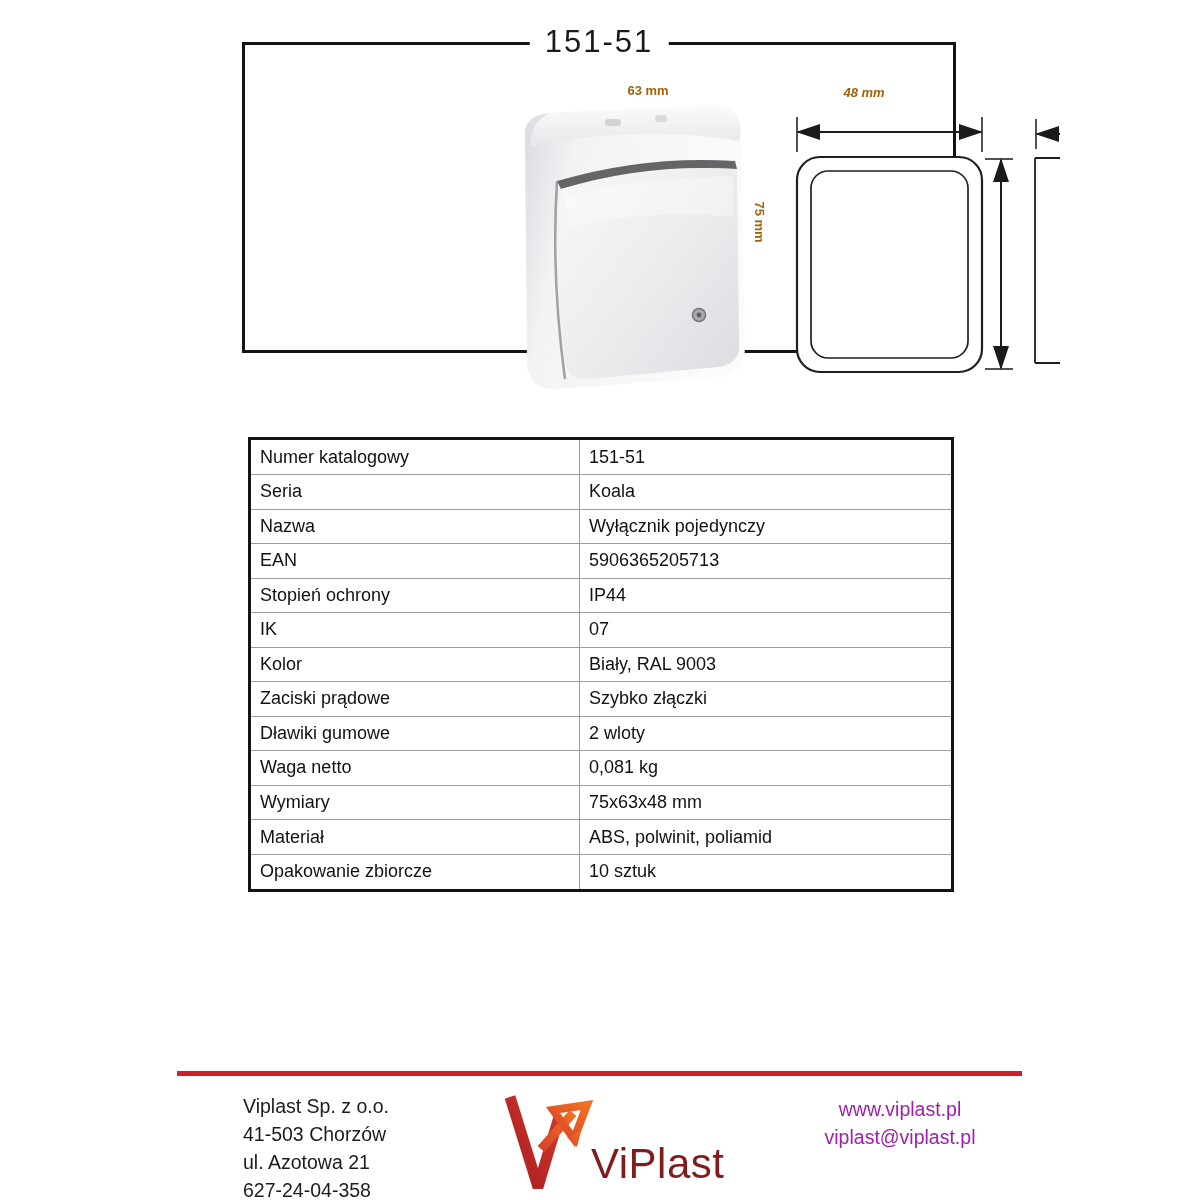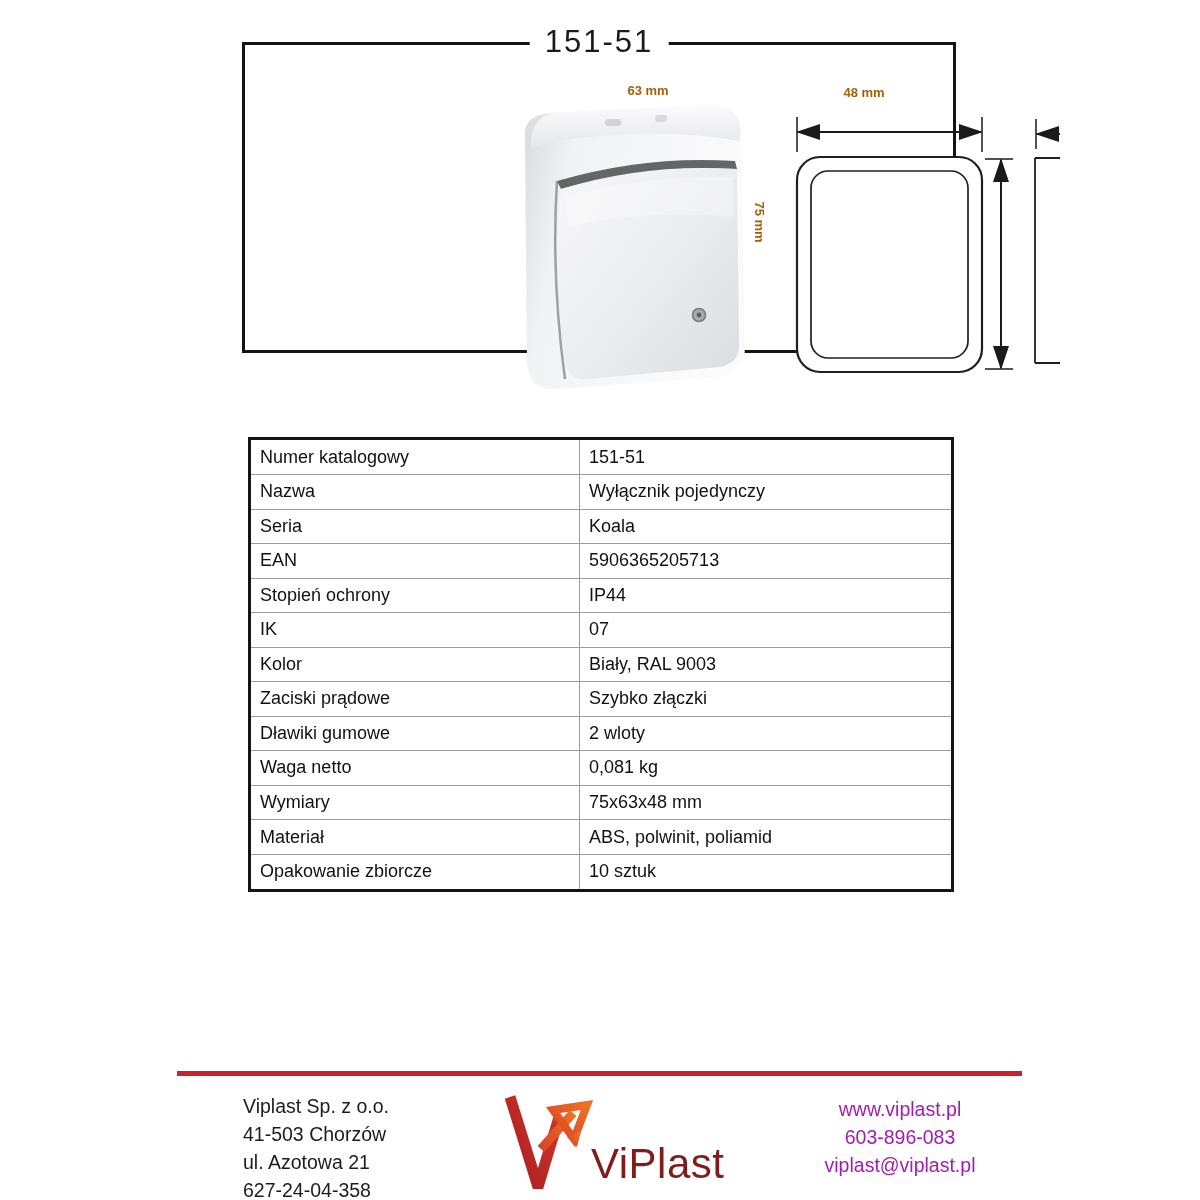--- a/index.html
+++ b/index.html
@@ -130,41 +130,41 @@
 
         <path d="M10,43 V248 M10,43 H78 M10,248 H118" stroke="#1f1f1f" stroke-width="1.8" fill="none"></path>
         <path d="M78,43 L110,46 Q160,148 118,248" stroke="#1f1f1f" stroke-width="1.8" fill="none"></path>
 
         <path d="M78,43 Q138,145 94,248" stroke="#1f1f1f" stroke-width="1.5" fill="none"></path>
         <path d="M83,43 Q143,145 99,248" stroke="#1f1f1f" stroke-width="1.5" fill="none"></path>
 
         <path d="M117,51 L128,62 Q168,147 137,232 L123,234 Q160,148 117,51 Z" fill="#fff" stroke="#1f1f1f" stroke-width="1.6"></path>
       </svg>
     </div>
-    <div class="dim-label" style="left:619px;top:47px;">48 mm</div>
+    <div class="dim-label" style="left:619px;top:47px;font-style:italic;">48 mm</div>
 
   </div>
 
   <table class="spec-table">
     <colgroup>
         <col class="c1">
         <col>
       </colgroup>
     <tbody>
         <tr>
       <td>Numer katalogowy</td>
       <td>151-51</td>
     </tr>
         <tr>
+      <td>Seria</td>
+      <td>Koala</td>
+    </tr>
+        <tr>
       <td>Nazwa</td>
       <td>Wyłącznik pojedynczy</td>
-    </tr>
-        <tr>
-      <td>Seria</td>
-      <td>Koala</td>
     </tr>
         <tr>
       <td>EAN</td>
       <td>5906365205713</td>
     </tr>
         <tr>
       <td>Stopień ochrony</td>
       <td>IP44</td>
     </tr>
         <tr>
@@ -226,17 +226,16 @@
       <path d="M13,8 L41,98 L62,28" fill="none" stroke="url(#gV)" stroke-width="11" stroke-miterlimit="10"></path>
       <path d="M44,60 L76,24" fill="none" stroke="url(#gO)" stroke-width="9"></path>
       <path d="M56,21 L90,16 L77,50 Z" fill="none" stroke="url(#gO)" stroke-width="8" stroke-miterlimit="10"></path>
       <path d="M70,48 L84,42 L80,58 Z" fill="url(#gO)"></path>
     </svg>
     <div class="logo-text">ViPlast</div>
   </div>
 
   <div class="footer-contact">
       <div>www.viplast.pl</div>
-      <div>603-896-083</div>
       <div>viplast@viplast.pl</div>
     </div>
 
 </div>
 
 </body></html>

